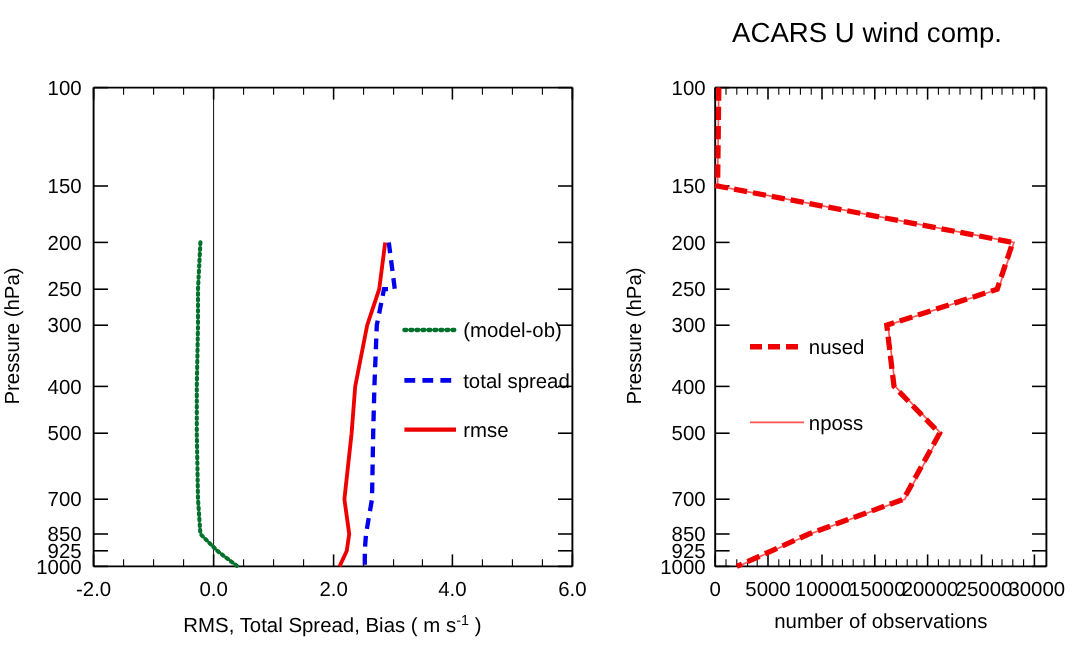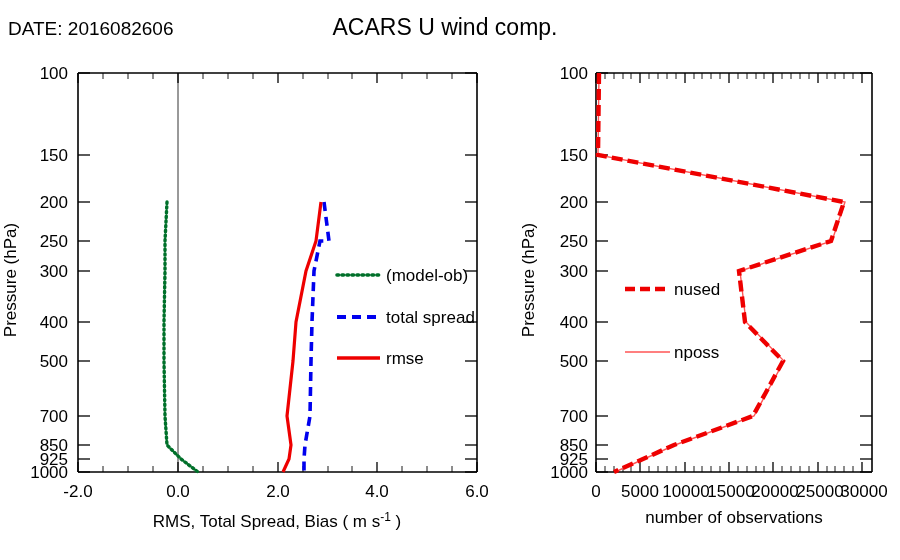--- a/index.html
+++ b/index.html
@@ -22,21 +22,21 @@
     top: 18px;
     font-size: 19px;
     letter-spacing: 0px;
     white-space: nowrap;
   }
   .main-title {
     position: absolute;
     left: 0;
     top: 14px;
     width: 780px;
-    text-align: center;
+    text-align: right;
     font-size: 23px;
     white-space: nowrap;
   }
   .title-shift {
     position: relative;
     left: 55px;
   }
   svg {
     position: absolute;
     left: 0;
@@ -127,21 +127,20 @@
   .legend-nposs {
     stroke: #ff5555;
     stroke-width: 1.5;
   }
 </style>
 </head>
 <body>
 
 <div id="root">
 
-  <div class="date-label">DATE: 2016082606</div>
   <div class="main-title"><span class="title-shift">ACARS U wind comp.</span></div>
 
   <svg width="900" height="560">
 
     <g>
 
       <line class="axis-line" x1="78" y1="73" x2="477" y2="73"></line>
       <line class="axis-line" x1="78" y1="472" x2="477" y2="472"></line>
       <line class="axis-line" x1="78" y1="73" x2="78" y2="472"></line>
       <line class="axis-line" x1="477" y1="73" x2="477" y2="472"></line>

